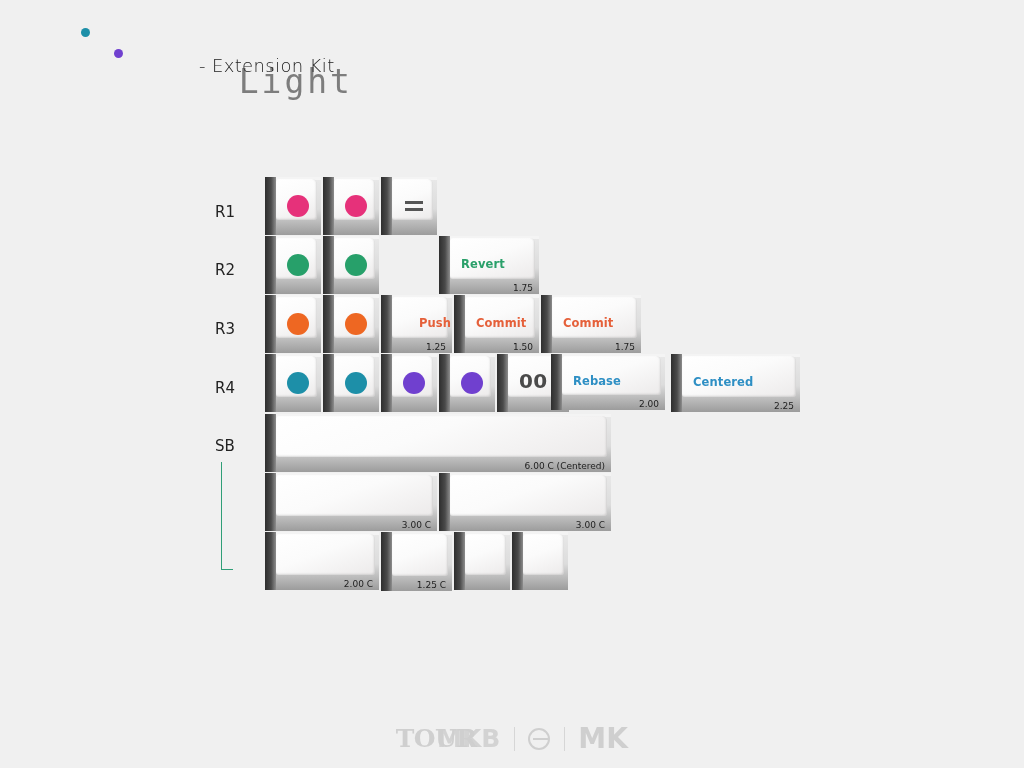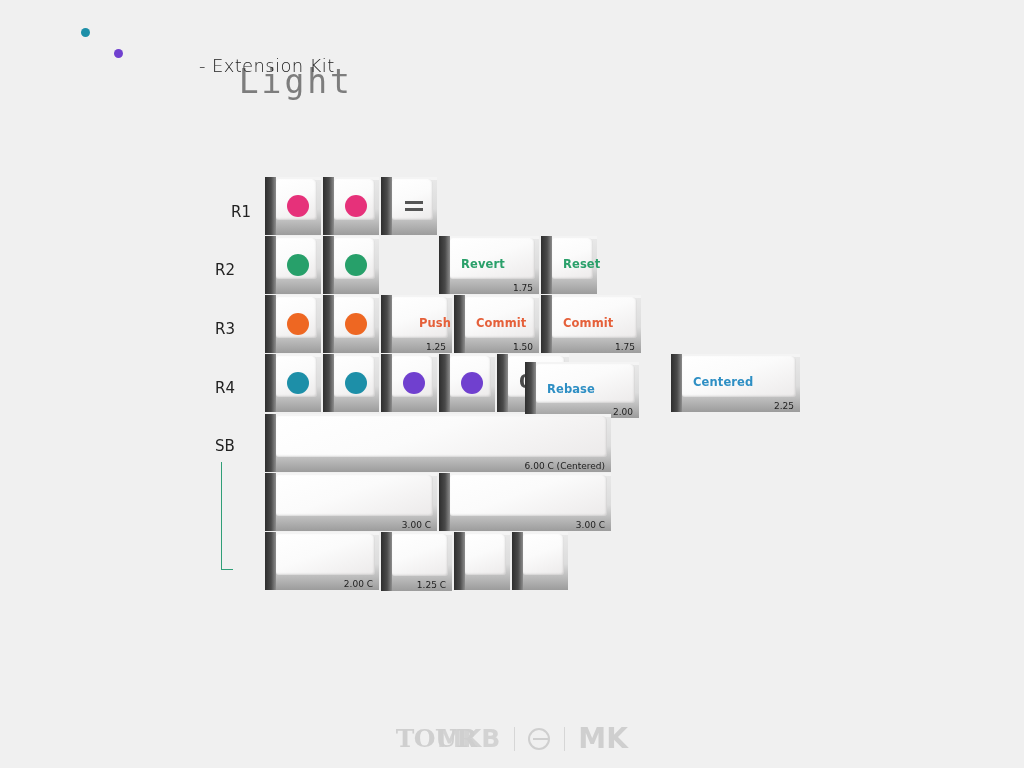--- a/index.html
+++ b/index.html
@@ -128,21 +128,21 @@
       <div class="logo-line" id="logo-light">
         <span>Light</span>
         <span class="logo-dot" style="left:25px;top:-4px;width:9px;height:9px;background:#1d8fa8;"></span>
         <span class="logo-dot" style="left:58px;top:17px;width:9px;height:9px;background:#7040cf;"></span>
       </div>
     </div>
     <div id="kit-label">- Extension Kit</div>
   </div>
 
   <div id="board">
-      <div class="row-label" style="left: 215px; top: 203px; margin-left: 16px;">R1</div>
+      <div class="row-label" style="left: 215px; top: 203px;">R1</div>
       <div class="row-label" style="left: 215px; top: 261px;">R2</div>
       <div class="row-label" style="left: 215px; top: 320px;">R3</div>
       <div class="row-label" style="left: 215px; top: 379px;">R4</div>
       <div class="row-label" style="left: 215px; top: 437px;">SB</div>
       <div class="kc" style="left: 265px; top: 177px; width: 56px; height: 58px;">
         <div class="body"></div>
         <div class="skirt-hi"></div>
         <div class="shadow"></div>
         <div class="top"></div>
         <span class="dot" style="left: 22px; top: 18px; width: 22px; height: 22px; background: rgb(230, 49, 122);"></span>
@@ -177,27 +177,20 @@
         <span class="dot" style="left: 22px; top: 18px; width: 22px; height: 22px; background: rgb(39, 160, 106);"></span>
       </div>
       <div class="kc" style="left: 439px; top: 236px; width: 100px; height: 58px;">
         <div class="body"></div>
         <div class="skirt-hi"></div>
         <div class="shadow"></div>
         <div class="top"></div>
         <span class="legend" style="color: rgb(42, 160, 106);">Revert</span>
         <span class="size">1.75</span>
       </div>
-      <div class="kc" style="left: 541px; top: 236px; width: 56px; height: 58px;">
-        <div class="body"></div>
-        <div class="skirt-hi"></div>
-        <div class="shadow"></div>
-        <div class="top"></div>
-        <span class="legend" style="color: rgb(42, 160, 106);">Reset</span>
-      </div>
       <div class="kc" style="left: 265px; top: 295px; width: 56px; height: 58px;">
         <div class="body"></div>
         <div class="skirt-hi"></div>
         <div class="shadow"></div>
         <div class="top"></div>
         <span class="dot" style="left: 22px; top: 18px; width: 22px; height: 22px; background: rgb(238, 103, 34);"></span>
       </div>
       <div class="kc" style="left: 323px; top: 295px; width: 56px; height: 58px;">
         <div class="body"></div>
         <div class="skirt-hi"></div>
@@ -257,21 +250,21 @@
         <div class="top"></div>
         <span class="dot" style="left: 22px; top: 18px; width: 22px; height: 22px; background: rgb(112, 64, 207);"></span>
       </div>
       <div class="kc" style="left: 497px; top: 354px; width: 72px; height: 58px;">
         <div class="body"></div>
         <div class="skirt-hi"></div>
         <div class="shadow"></div>
         <div class="top"></div>
         <span class="legend big" style="color: rgb(74, 74, 74);">00</span>
       </div>
-      <div class="kc" style="left: 525px; top: 354px; width: 114px; height: 56px; margin-top: 8px;">
+      <div class="kc" style="left: 551px; top: 354px; width: 114px; height: 56px;">
         <div class="body"></div>
         <div class="skirt-hi"></div>
         <div class="shadow"></div>
         <div class="top"></div>
         <span class="legend" style="color: rgb(46, 143, 196);">Rebase</span>
         <span class="size">2.00</span>
       </div>
       <div class="kc" style="left: 671px; top: 354px; width: 129px; height: 58px;">
         <div class="body"></div>
         <div class="skirt-hi"></div>

